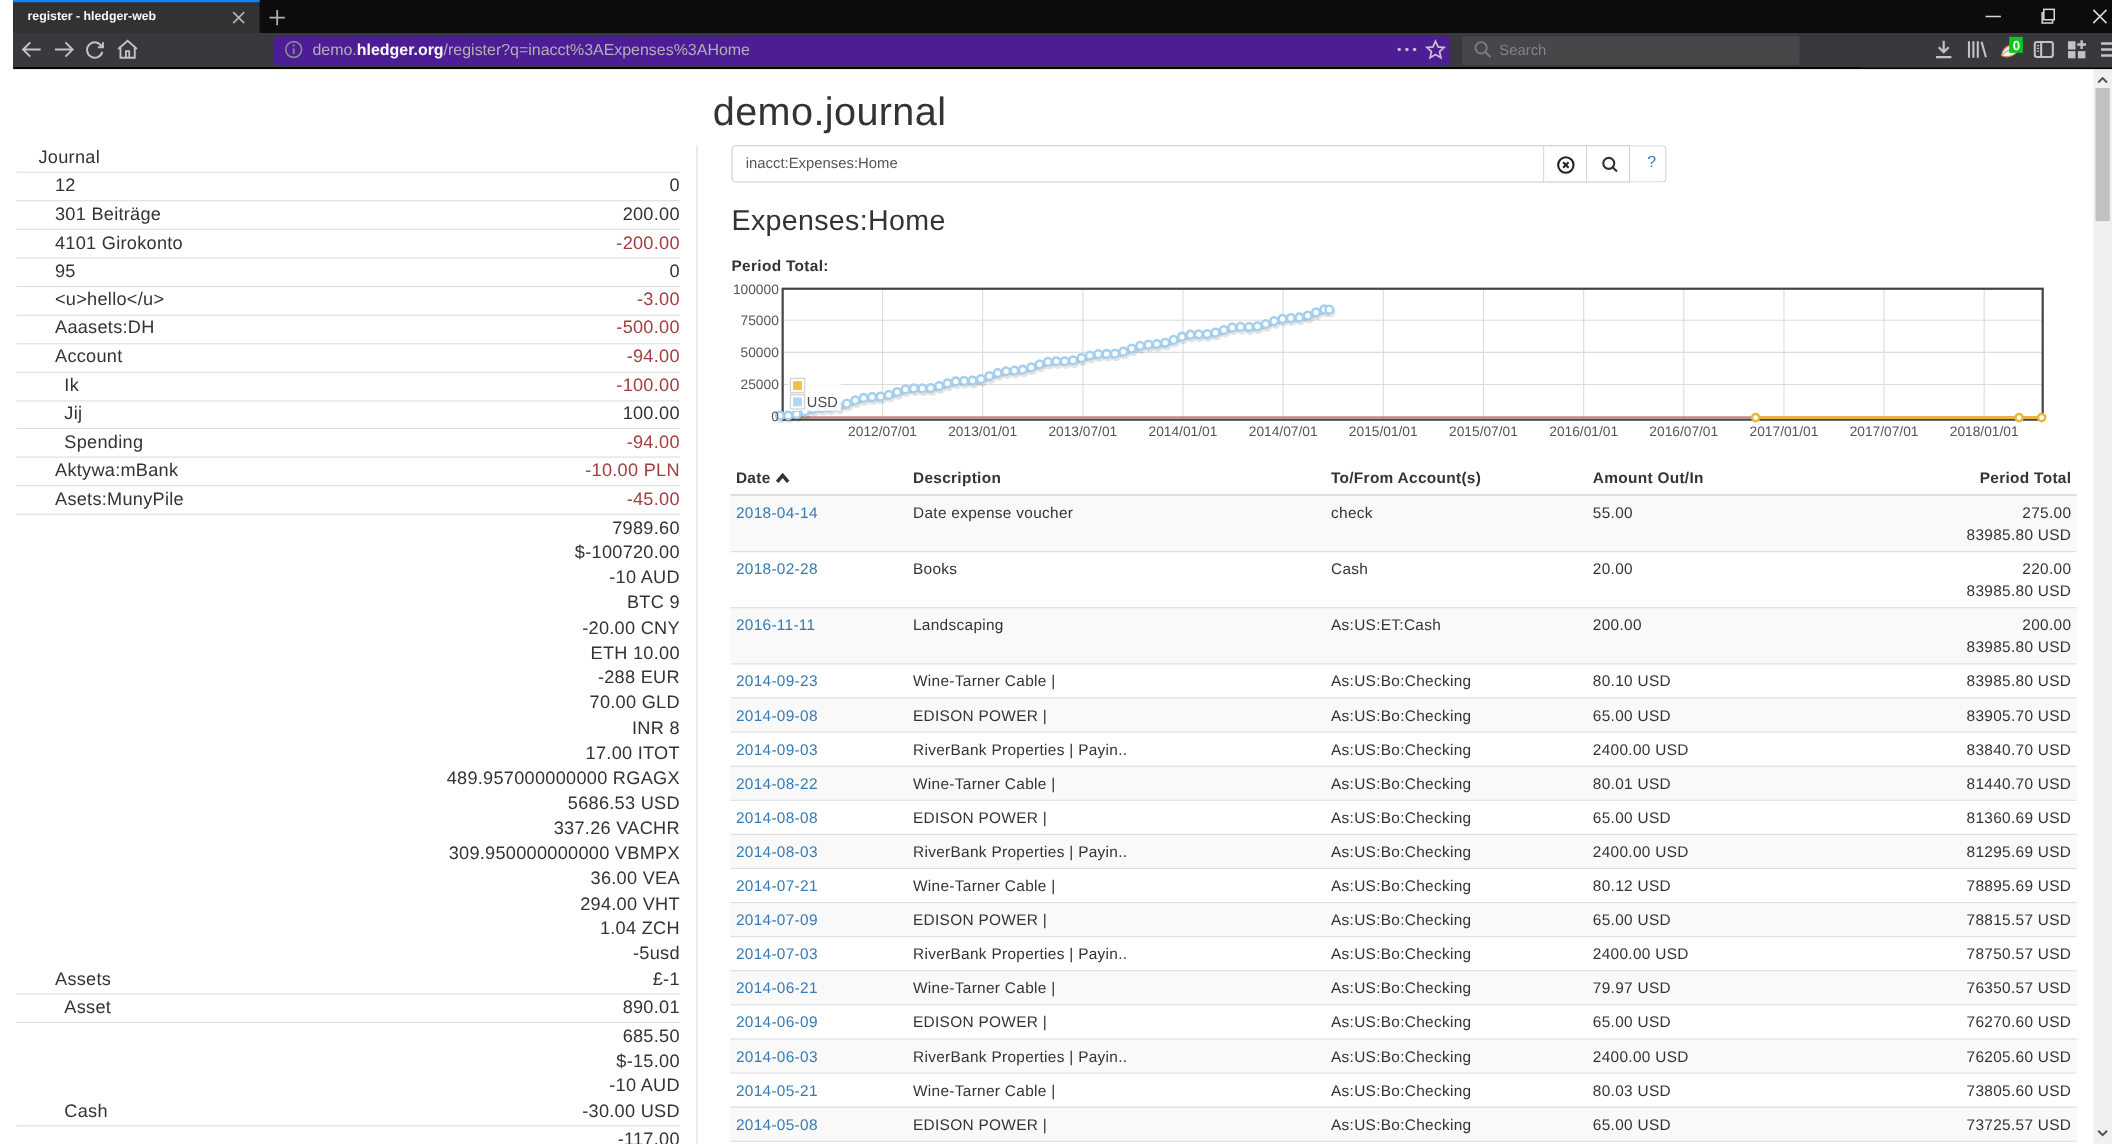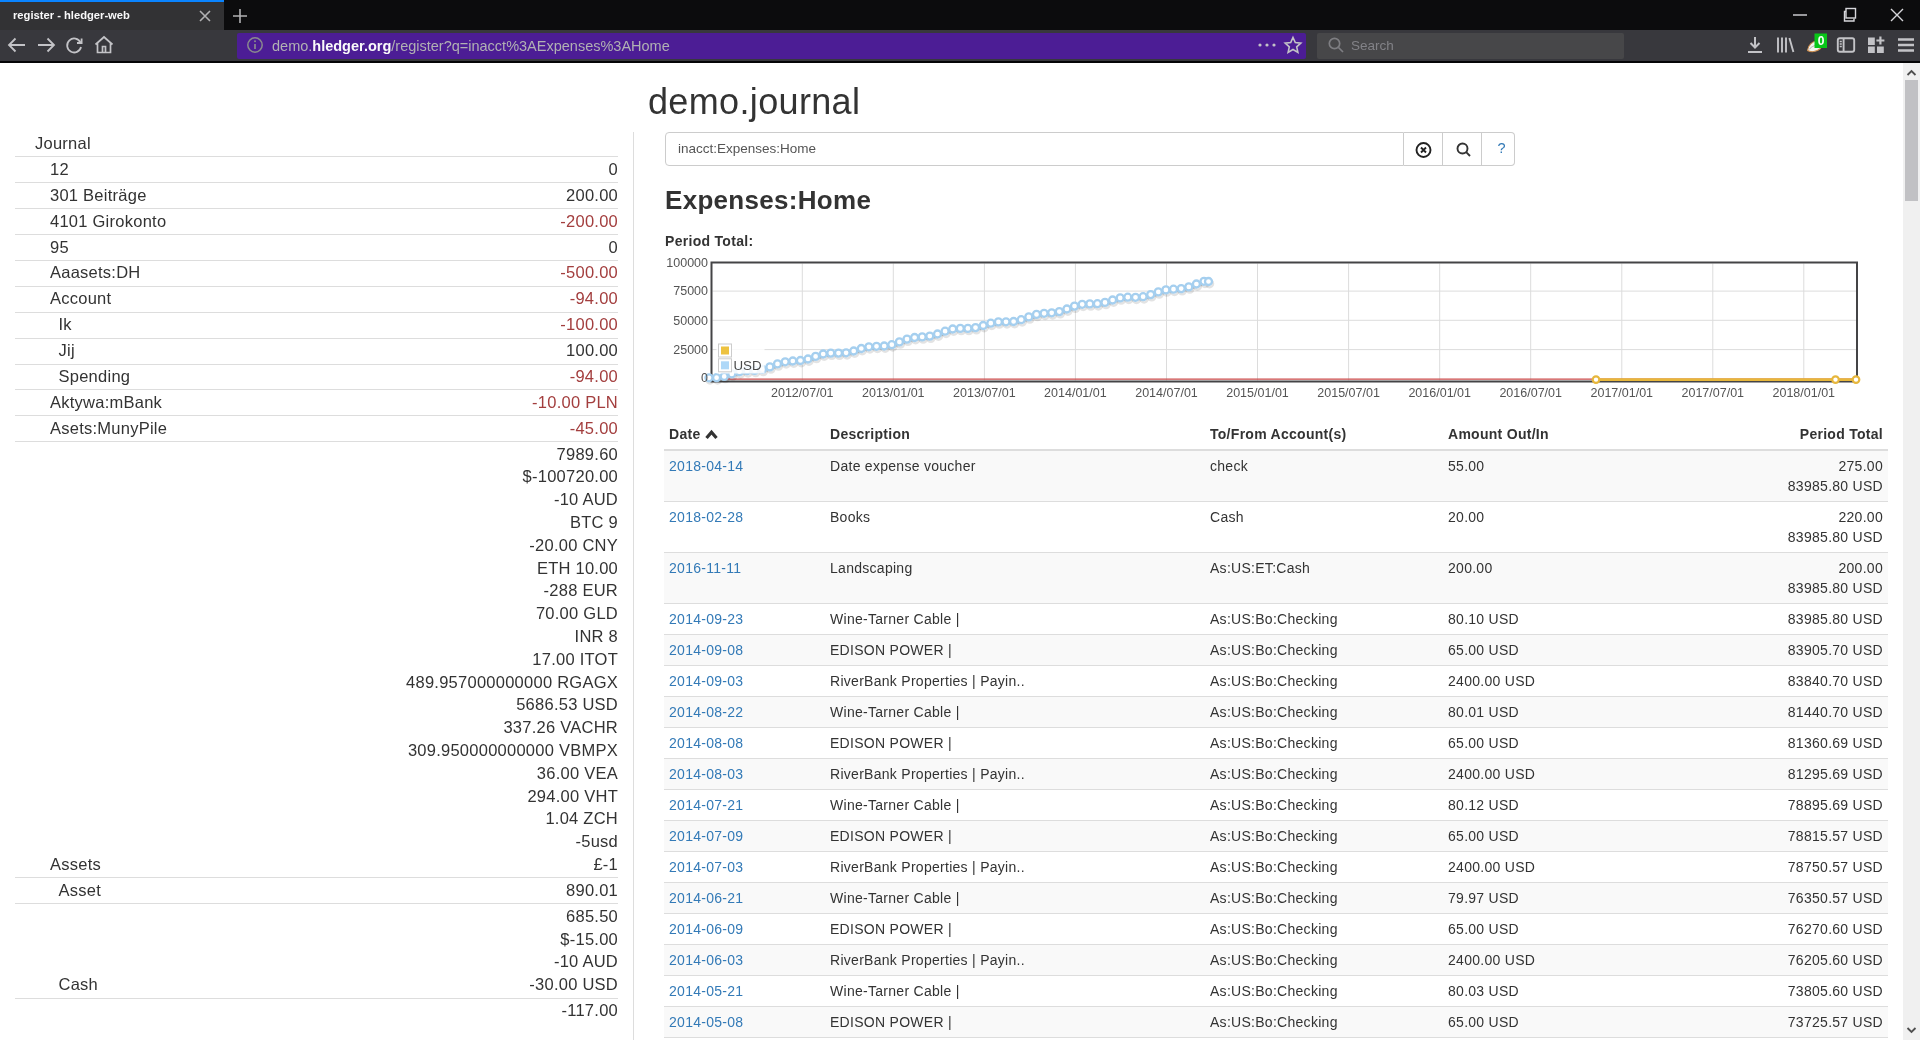--- a/index.html
+++ b/index.html
@@ -1,17 +1,17 @@
 <!DOCTYPE html>
 <html><head><meta charset="utf-8"><title>register - hledger-web</title>
 <style>
 * { margin:0; padding:0; box-sizing:border-box; }
 html,body { width:1920px; height:1040px; overflow:hidden; background:#fff;
   font-family:"Liberation Sans", sans-serif; }
-#chrome { position:absolute; left:0; top:0; width:1680px; height:62px; background:#0c0c0d; }
+#chrome { position:absolute; left:12px; top:0; width:1680px; height:62px; background:#0c0c0d; }
 #tabbar { position:absolute; left:0; top:0; width:1920px; height:30px; background:#0c0c0d; }
 #tab { position:absolute; left:0; top:0; width:224px; height:30px; background:#323234; }
 #tabstripe { position:absolute; left:0; top:0; width:224px; height:2px; background:#0a84ff; }
 #tabtitle { position:absolute; left:13px; top:9px; font-size:11.2px; font-weight:600; color:#f9f9fa; }
 #toolbar { position:absolute; left:0; top:30px; width:1920px; height:31px; background:#38383d; }
 #chromeline { position:absolute; left:0; top:61px; width:1920px; height:1.5px; background:#050506; }
 #urlbar { position:absolute; left:237px; top:33px; width:1069px; height:25.5px; background:#4c1d95; border-radius:2px; }
 #urltext { position:absolute; left:35px; top:4.5px; font-size:14.5px; color:#b1b1b3; white-space:pre; }
 .uw { color:#f9f9fa; font-weight:600; }
 #searchbar { position:absolute; left:1317px; top:33px; width:307px; height:25.5px; background:#474749; border-radius:2px; }
@@ -21,21 +21,21 @@
 #h1 { position:absolute; left:648px; top:18px; letter-spacing:0.35px; font-size:36px; font-weight:400; color:#333; }
 #divider { position:absolute; left:633px; top:69px; width:1px; height:909px; background:#ddd; }
 
 #qinput { position:absolute; left:665px; top:69.5px; width:739px; height:34px; border:1px solid #ccc; border-radius:4px 0 0 4px; }
 #qtext { position:absolute; left:678px; top:78px; font-size:13.5px; color:#555; }
 .qbtn { position:absolute; top:69.5px; height:34px; border:1px solid #ccc; border-left:none; background:#fff; }
 #qb1 { left:1404px; width:39px; }
 #qb2 { left:1443px; width:39px; }
 #qb3 { left:1482px; width:32.5px; border-radius:0 4px 4px 0; }
 #qmark { position:absolute; left:1497.5px; top:77px; font-size:14.5px; color:#337ab7; }
-#h2 { position:absolute; left:665px; top:122px; letter-spacing:0.3px; font-size:26px; font-weight:700; color:#333; }
+#h2 { position:absolute; left:665px; top:122px; letter-spacing:0.3px; font-size:26px; font-weight:400; color:#333; }
 #ptotal { position:absolute; left:665px; top:170px; letter-spacing:0.3px; font-size:14px; font-weight:700; color:#333; }
 
 #sidebar { position:absolute; left:15px; top:69px; width:603px; letter-spacing:0.25px; font-size:16.5px; color:#333; }
 .srow { display:flex; border-top:1px solid #ddd; padding:0.5px 0 1.6px; }
 .srow.jrow { border-top:none; }
 .sname { flex:1 1 auto; line-height:22.8px; align-self:flex-end; white-space:pre; }
 .sbal { flex:0 0 auto; text-align:right; line-height:22.8px; }
 .neg { color:#a33e3e; }
 .sbal div { white-space:pre; }
 
@@ -163,20 +163,26 @@
 <div class="srow">
         <div class="sname" style="padding-left:35px">4101 Girokonto</div>
         <div class="sbal">
           <div class="neg">-200.00</div>
         </div>
       </div>
 <div class="srow">
         <div class="sname" style="padding-left:35px">95</div>
         <div class="sbal">
           <div class="">0</div>
+        </div>
+      </div>
+<div class="srow">
+        <div class="sname" style="padding-left:35px">&lt;u&gt;hello&lt;/u&gt;</div>
+        <div class="sbal">
+          <div class="neg">-3.00</div>
         </div>
       </div>
 <div class="srow">
         <div class="sname" style="padding-left:35px">Aaasets:DH</div>
         <div class="sbal">
           <div class="neg">-500.00</div>
         </div>
       </div>
 <div class="srow">
         <div class="sname" style="padding-left:35px">Account</div>

